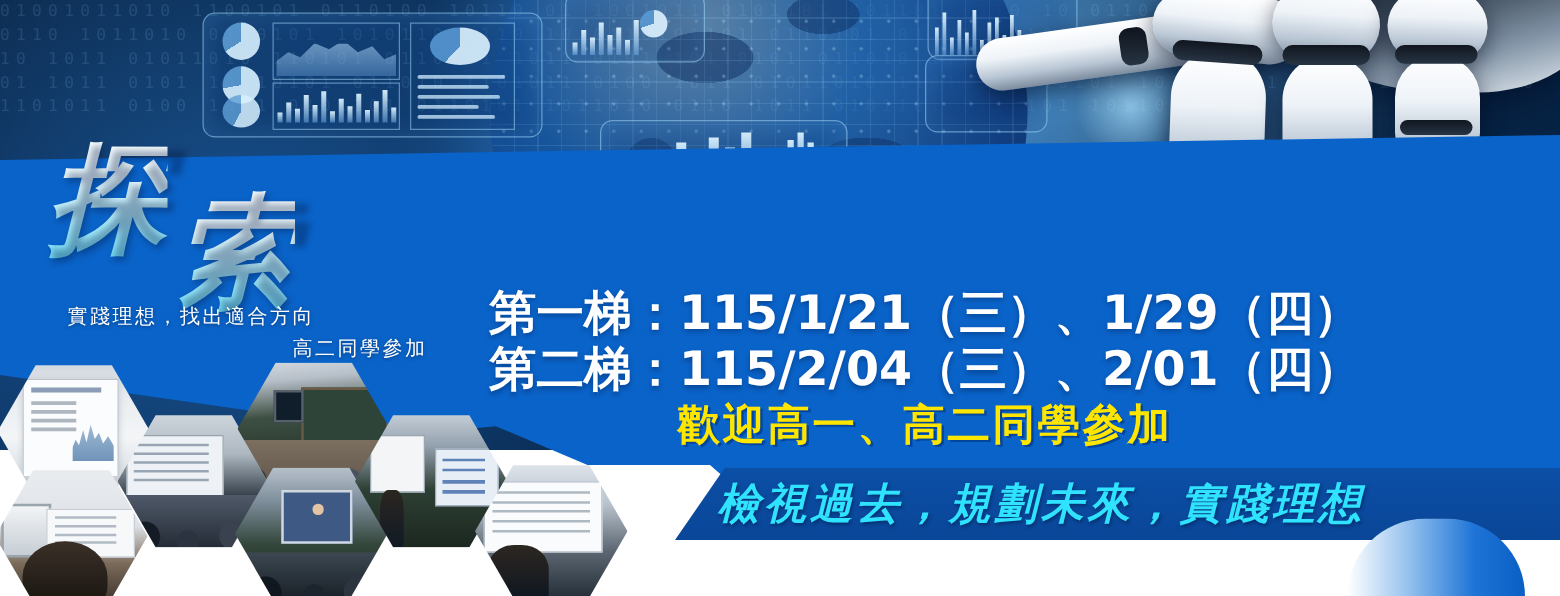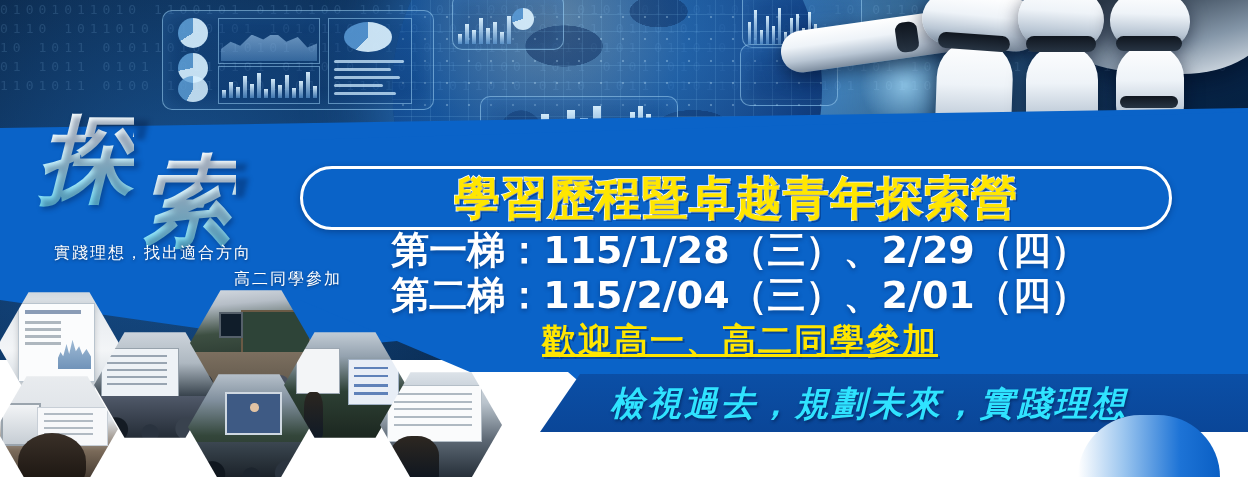--- a/index.html
+++ b/index.html
@@ -149,32 +149,31 @@
     font-weight:700;font-size:38px;line-height:45px;color:#ffffff;
     letter-spacing:0px;white-space:nowrap;
     text-shadow:0 2px 4px rgba(0,25,70,.40);
   }
   .welcome{
     margin-top:2px;
     font-family:"DejaVu Sans","Liberation Sans",sans-serif;
     font-weight:700;font-size:34px;line-height:40px;color:#ffe600;
     letter-spacing:2px;white-space:nowrap;
     text-shadow:2px 2px 0 rgba(0,45,120,.55);
-    text-decoration:underline;
   }
 
   
   .ribbon{
     position:absolute;left:540px;top:374px;width:708px;height:58px;
     background:linear-gradient(180deg,#0b4fa6 0%,#0a4698 100%);
     clip-path:polygon(40px 0, 708px 0, 708px 58px, 0 58px);
     display:flex;align-items:center;
   }
   .ribbon .r{
-    margin-left:70px;
+    margin-left:34px;
     font-family:"DejaVu Sans","Liberation Sans",sans-serif;
     font-weight:700;font-style:italic;font-size:34px;line-height:40px;
     color:#2fe3ff;letter-spacing:3px;white-space:nowrap;
     text-shadow:1px 2px 3px rgba(0,20,60,.5);
   }
 
   
   .dome{
     position:absolute;right:28px;bottom:0;width:142px;height:62px;
     border-radius:142px 142px 0 0;
@@ -396,26 +395,23 @@
   <div class="explore">
     <span class="c1">探</span>
     <span class="c2">索</span>
   </div>
 
   <div class="tagline">
     <span class="l1">實踐理想，找出適合方向</span>
     <span class="l2">高二同學參加</span>
   </div>
 
-  <div class="title-pill">
-    <div class="t">學習歷程暨卓越青年探索營</div>
-  </div>
 
   <div class="dates">
-    <div class="date-line">第一梯：115/1/28（三）、2/29（四）</div>
+    <div class="date-line">第一梯：115/1/21（三）、1/29（四）</div>
     <div class="date-line">第二梯：115/2/04（三）、2/01（四）</div>
     <div class="welcome">歡迎高一、高二同學參加</div>
   </div>
 
   <div class="ribbon">
     <div class="r">檢視過去，規劃未來，實踐理想</div>
   </div>
   <div class="dome"></div>
 
   <div class="collage">

